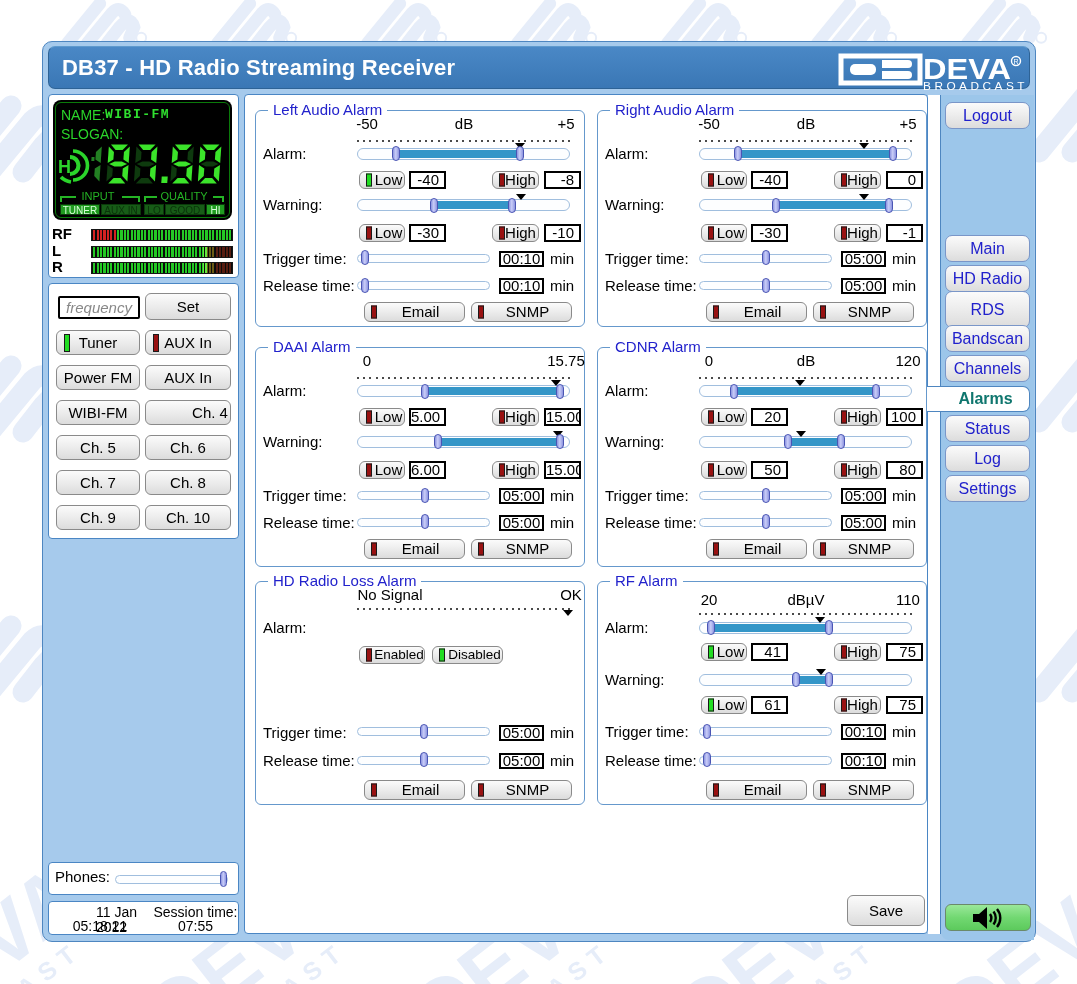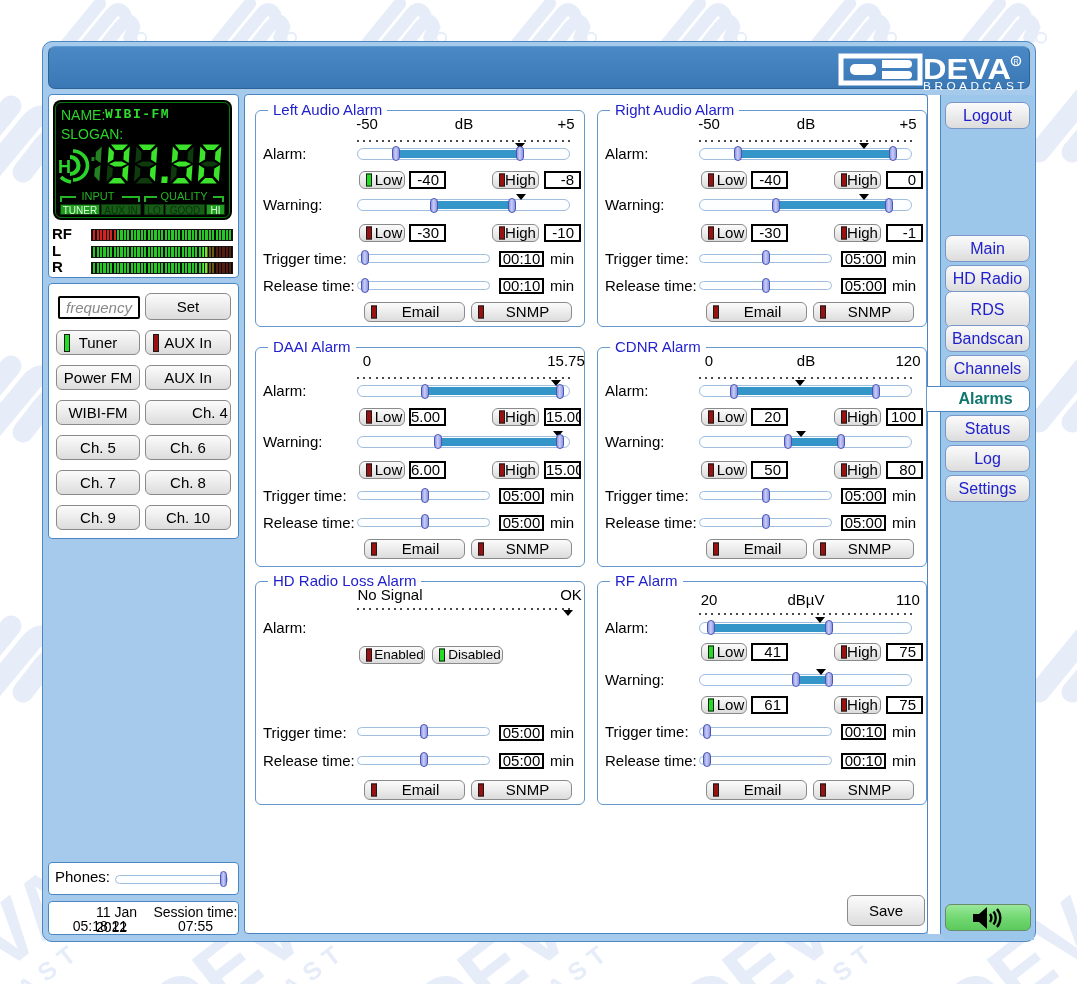--- a/index.html
+++ b/index.html
@@ -87,20 +87,21 @@
         <text x="0" y="0" font-size="84">DEVA</text>
         <text x="120" y="34" font-size="25" letter-spacing="8">AST</text>
       </g>
       <g transform="translate(970,1046) rotate(-38)" fill="#e6edf9" font-family="Liberation Sans, sans-serif" font-weight="bold">
         <text x="0" y="0" font-size="84">DEVA</text>
         <text x="120" y="34" font-size="25" letter-spacing="8">AST</text>
       </g>
     </svg>
 <div style="position:absolute;left:42px;top:41px;width:994px;height:901px;background:#a6caec;border:1px solid #4e86c0;border-radius:10px;"></div>
 <div style="position:absolute;left:48px;top:46px;width:982px;height:43px;background:linear-gradient(#4a88c6,#3a77b5);border:1px solid #2e6396;border-top-color:#5e9ace;border-radius:7px;"></div>
+<div style="position:absolute;left:62px;top:46px;width:600px;height:43px;line-height:43px;color:#fff;font-size:22px;font-weight:bold;letter-spacing:0.2px;">DB37 - HD Radio Streaming Receiver</div>
 <svg width="195" height="40" style="position:absolute;left:838px;top:51px" fill="#fff">
       <rect x="3" y="5" width="79" height="27" fill="none" stroke="#fff" stroke-width="5"></rect>
       <rect x="12" y="13" width="26" height="11" rx="5"></rect>
       <path d="M44 9 h26 a4 4 0 0 1 0 8 h-26 z"></path>
       <path d="M44 20 h26 a4 4 0 0 1 0 8 h-26 z"></path>
       <text x="85" y="28" font-size="29" font-weight="bold" font-family="Liberation Sans, sans-serif" textLength="88" lengthAdjust="spacingAndGlyphs">DEVA</text>
       <circle cx="178" cy="10" r="4.5" fill="none" stroke="#fff" stroke-width="1.4"></circle>
       <text x="175.5" y="13" font-size="7" font-family="Liberation Sans, sans-serif">R</text>
       <text x="85" y="39" font-size="10.5" font-family="Liberation Sans, sans-serif" textLength="105" lengthAdjust="spacingAndGlyphs" letter-spacing="3.1">BROADCAST</text>
     </svg>

